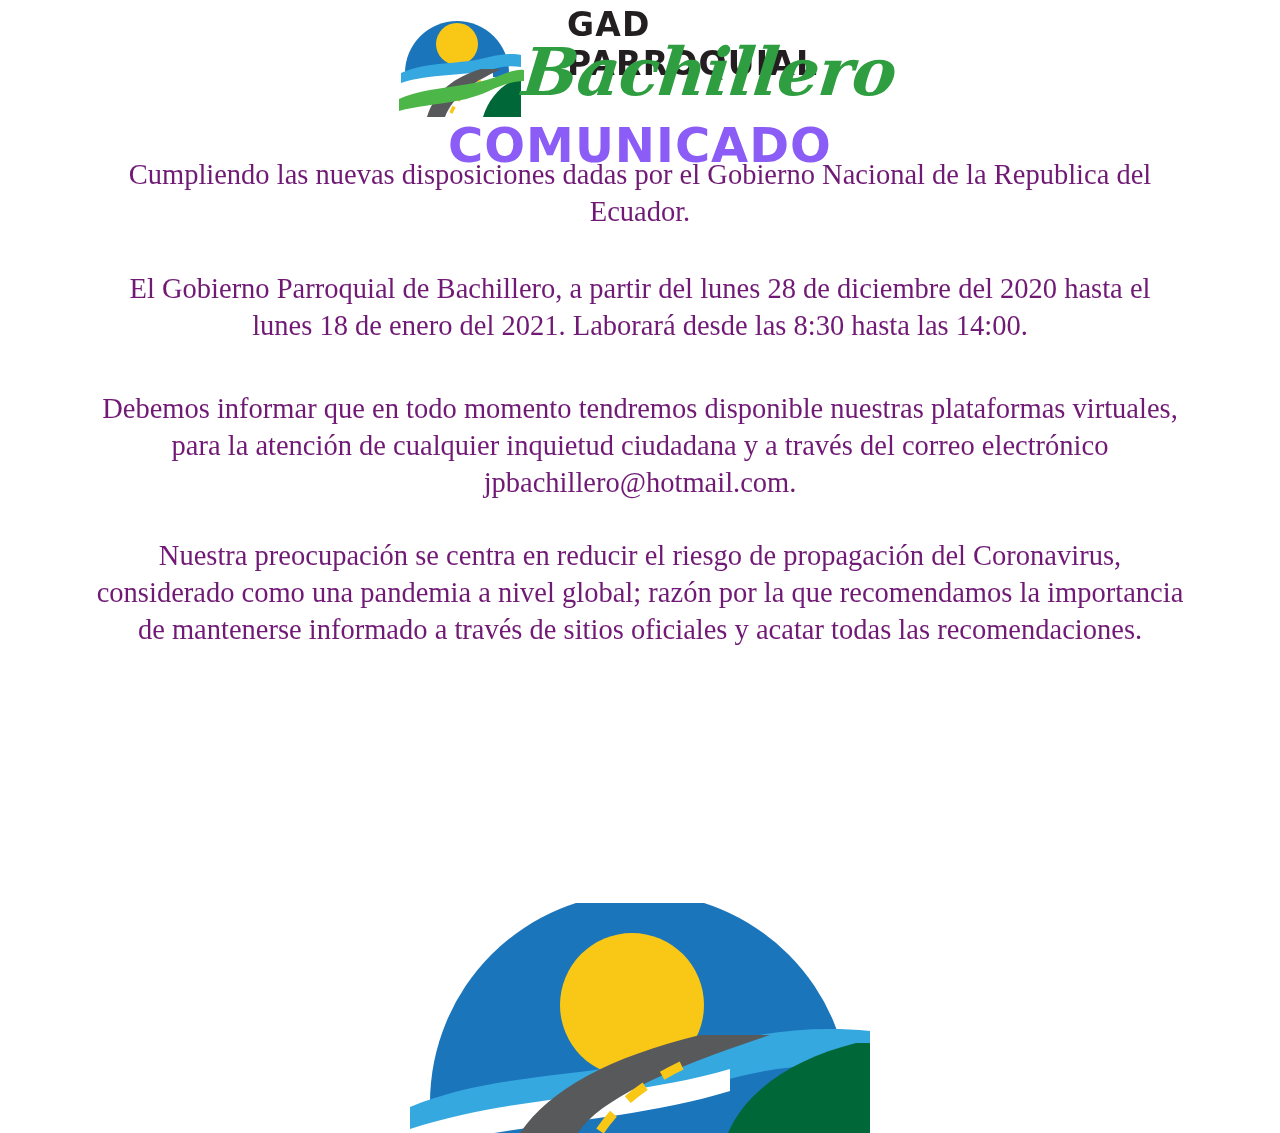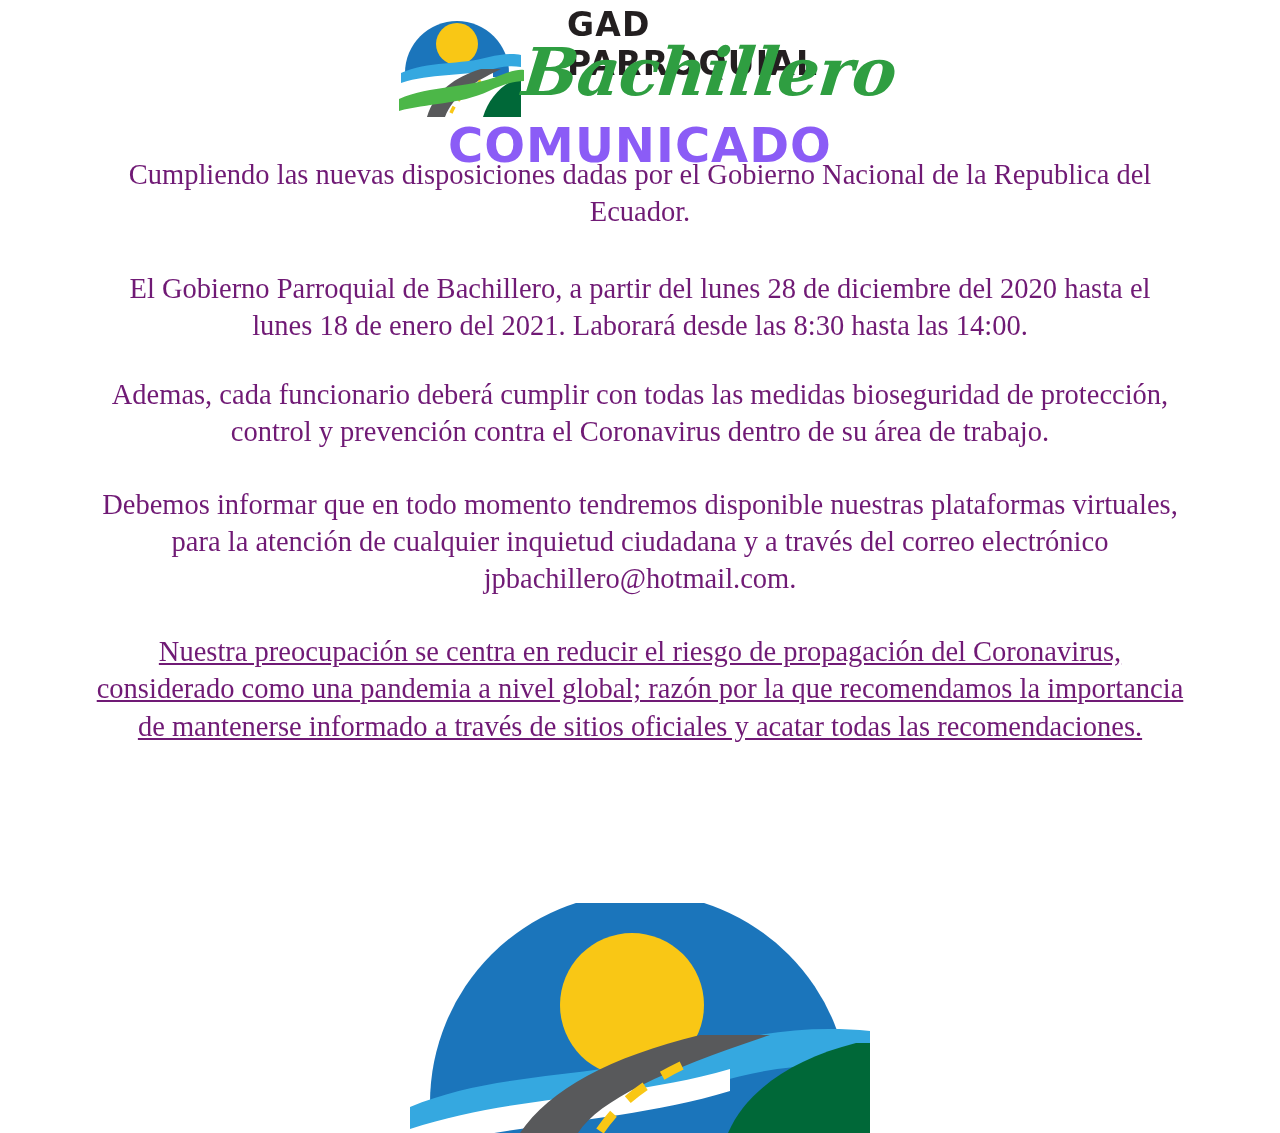--- a/index.html
+++ b/index.html
@@ -85,23 +85,23 @@
     padding: 6px 96px 0 96px;
     text-align: center;
   }
   .para {
     font-size: 28.5px;
     line-height: 1.30;
     margin: 0 0 30px 0;
     text-align: center;
     color: #701a75;
   }
-  .para:last-child { margin-bottom: 8px; text-decoration: underline; }
+  .para:last-child { margin-bottom: 8px; }
   .p1 { margin-bottom: 40px; }
-  .p2 { margin-bottom: 32px; }
+  .p2 { margin-bottom: 46px; }
   .p3 { margin-bottom: 36px; }
   .p4 { margin-bottom: 36px; margin-top: 17px; }
 
   
   .emblem-wrap {
     position: absolute;
     left: 0;
     right: 0;
     bottom: 0;
     height: 230px;
@@ -149,21 +149,20 @@
   </div>
 
   <div class="divider"></div>
 
   <div class="comunicado">COMUNICADO</div>
 </div>
 
 <div class="content">
   <p class="para p1">Cumpliendo las nuevas disposiciones dadas por el Gobierno Nacional de la Republica del Ecuador.</p>
   <p class="para p2">El Gobierno Parroquial de Bachillero, a partir del lunes 28 de diciembre del 2020 hasta el lunes 18 de enero del 2021.  Laborará desde las 8:30 hasta las 14:00.</p>
-  <p class="para p3">Ademas, cada funcionario deberá cumplir con todas las medidas bioseguridad de protección, control y prevención contra el Coronavirus dentro de su área de trabajo.</p>
   <p class="para p4">Debemos informar que en todo momento tendremos disponible nuestras plataformas virtuales, para la atención de cualquier inquietud ciudadana y a través del correo electrónico jpbachillero@hotmail.com.</p>
   <p class="para p5">Nuestra preocupación se centra en reducir el riesgo de propagación del Coronavirus, considerado como una pandemia a nivel global; razón por la que recomendamos la importancia de mantenerse informado a través de sitios oficiales y acatar todas las recomendaciones.</p>
 </div>
 
 <div class="emblem-wrap">
   <div class="emblem">
     <svg viewBox="0 0 460 240" width="460" height="240" aria-hidden="true">
 
       <path d="M20 210 A210 210 0 0 1 440 210 L440 240 L20 240 Z" fill="#1b75bb"></path>
 

